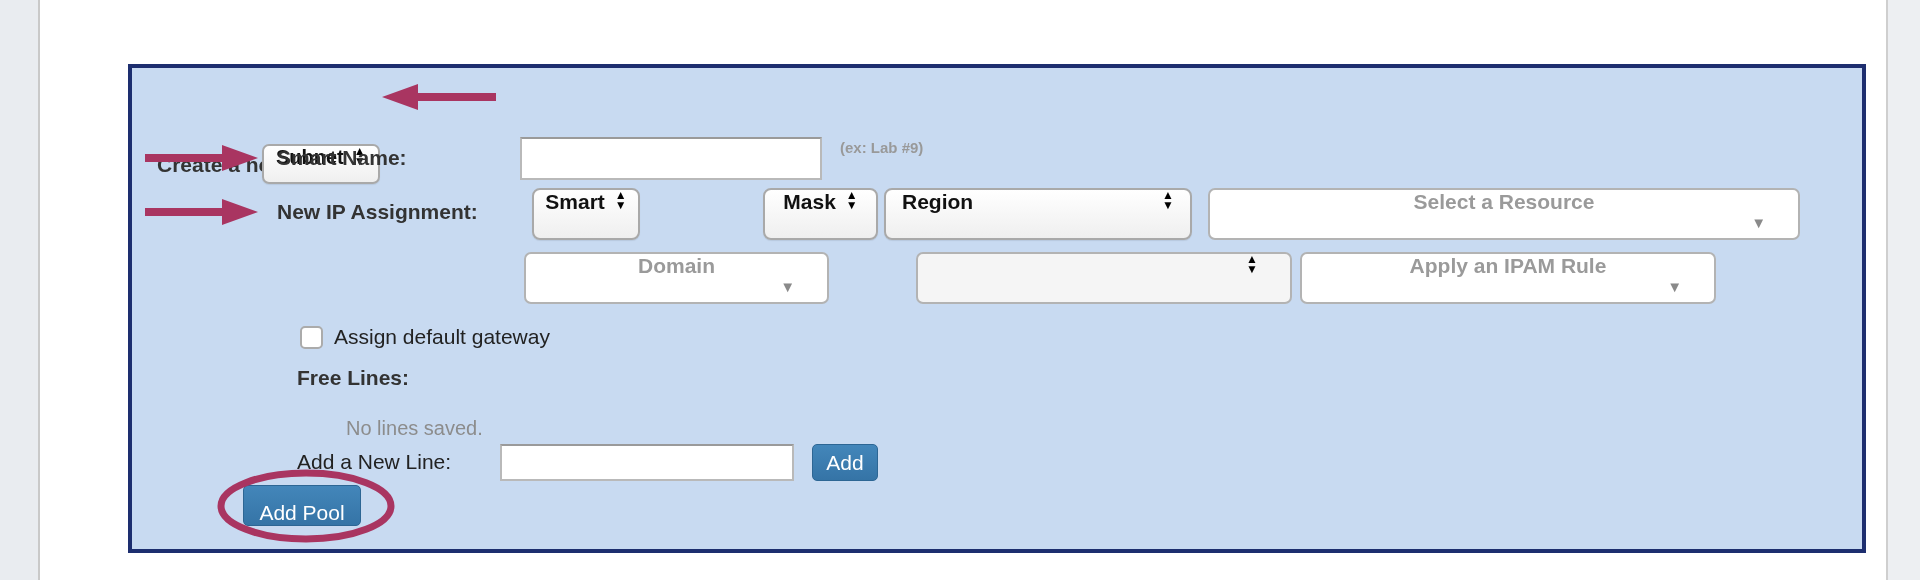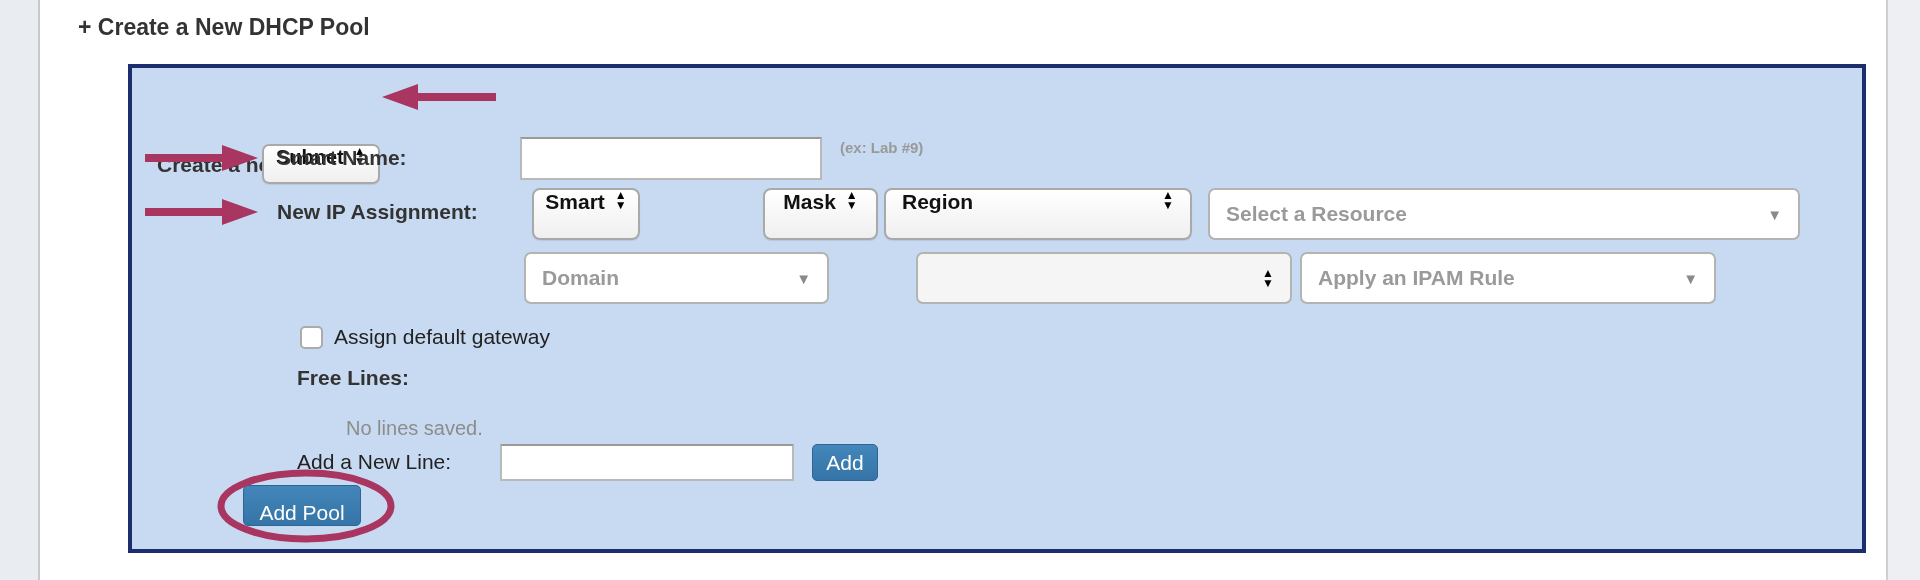--- a/index.html
+++ b/index.html
@@ -51,22 +51,22 @@
   .mac-select.lefted { justify-content: space-between; padding: 0 16px; }
   .spinner { display: inline-flex; flex-direction: column; align-items: center; color: #000; }
   .spinner i { font-style: normal; font-size: 12px; line-height: 10px; }
   .spinner i.up::before   { content: "\25B2"; }
   .spinner i.down::before { content: "\25BC"; }
 
   
   .combo {
     position: absolute; height: 52px;
     background: #ffffff; border: 2px solid #b3b3b3; border-radius: 7px;
-    display: flex; align-items: center; padding: 0 16px;
-    font-size: 21px; font-weight: bold; color: #9a9a9a; white-space: nowrap;
+    display: flex; align-items: center; padding: 0 32px;
+    font-size: 21px; font-weight: bold; color: #9a9a9a; white-space: nowrap; flex-direction: column;
   }
   .combo .caret { margin-left: auto; color: #8a8a8a; font-size: 15px; }
   .caret::before { content: "\25BC"; }
   .combo.blank { background: #f5f5f5; }
   .combo.blank .spinner { margin-left: auto; }
 
   .text-input {
     position: absolute; background: #ffffff;
     border: 2px solid #b9b9b9; border-top-color: #9a9a9a;
     font-size: 20px; padding: 0 8px; color: #222;
@@ -94,21 +94,20 @@
   .annotation { position: absolute; pointer-events: none; }
 </style>
 </head>
 <body>
 
 <div class="stage">
   <div class="gutter-left"></div>
   <div class="content-card"></div>
   <div class="gutter-right"></div>
 
-  <div class="page-title">+ Create a New DHCP Pool</div>
 
   <div class="panel">
 
     <div class="lbl-bold" style="left:25px; top:85px;">Create a new</div>
     <div class="mac-select small" style="left:130px; top:76px; min-width:106px; padding:0 12px;">
       <span>Subnet</span>
       <span class="spinner">
           <i class="up"></i>
           <i class="down"></i>
         </span>

